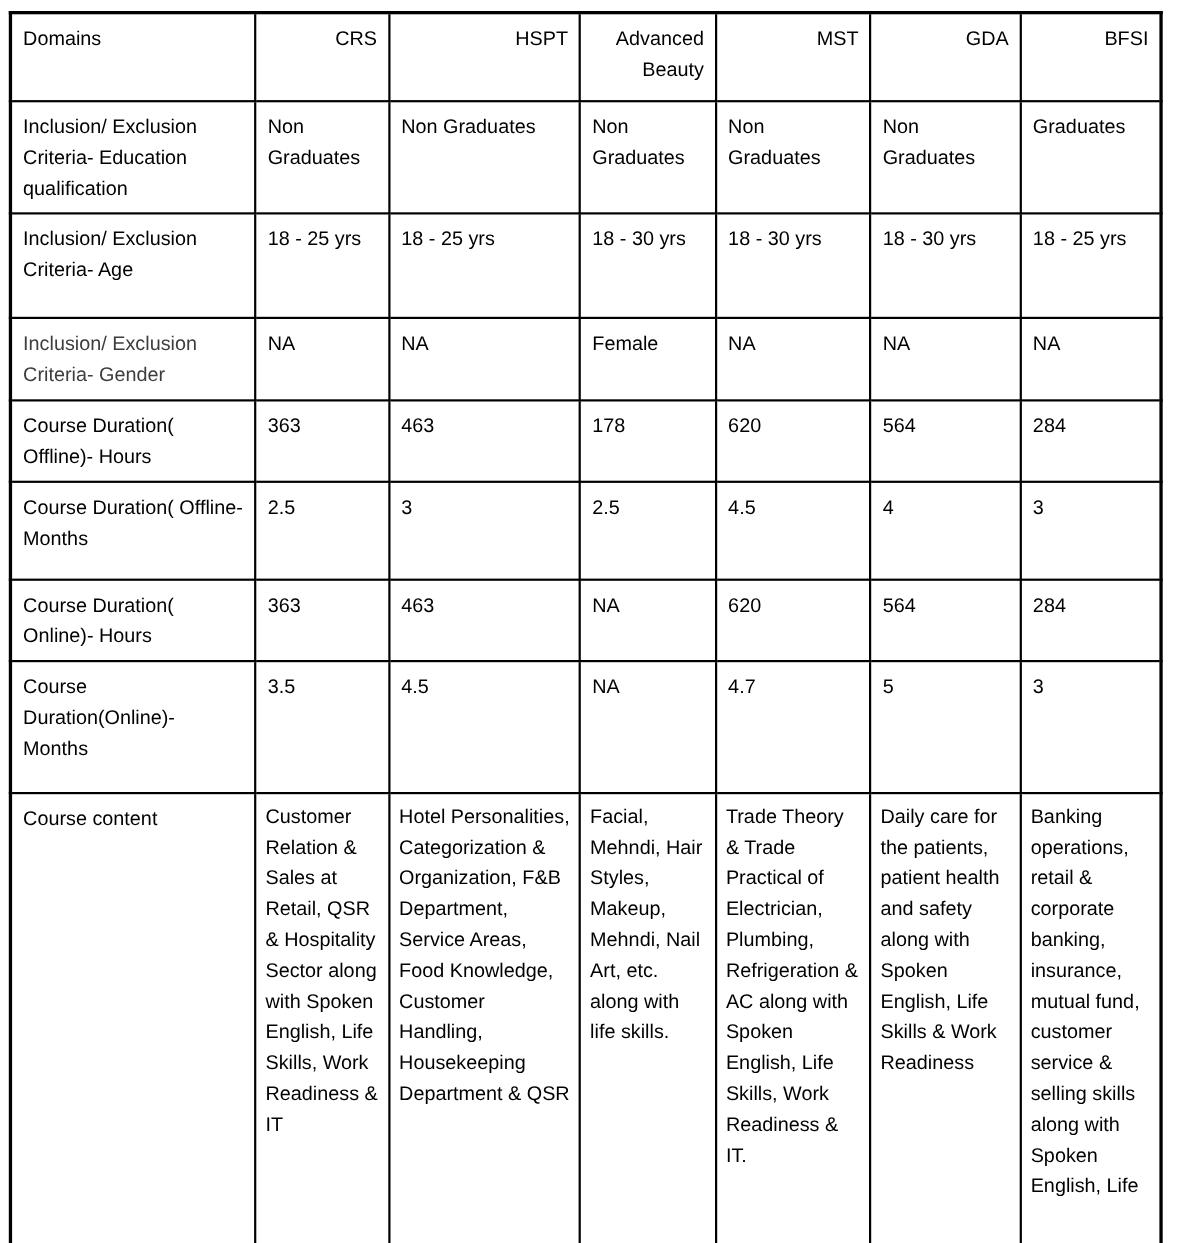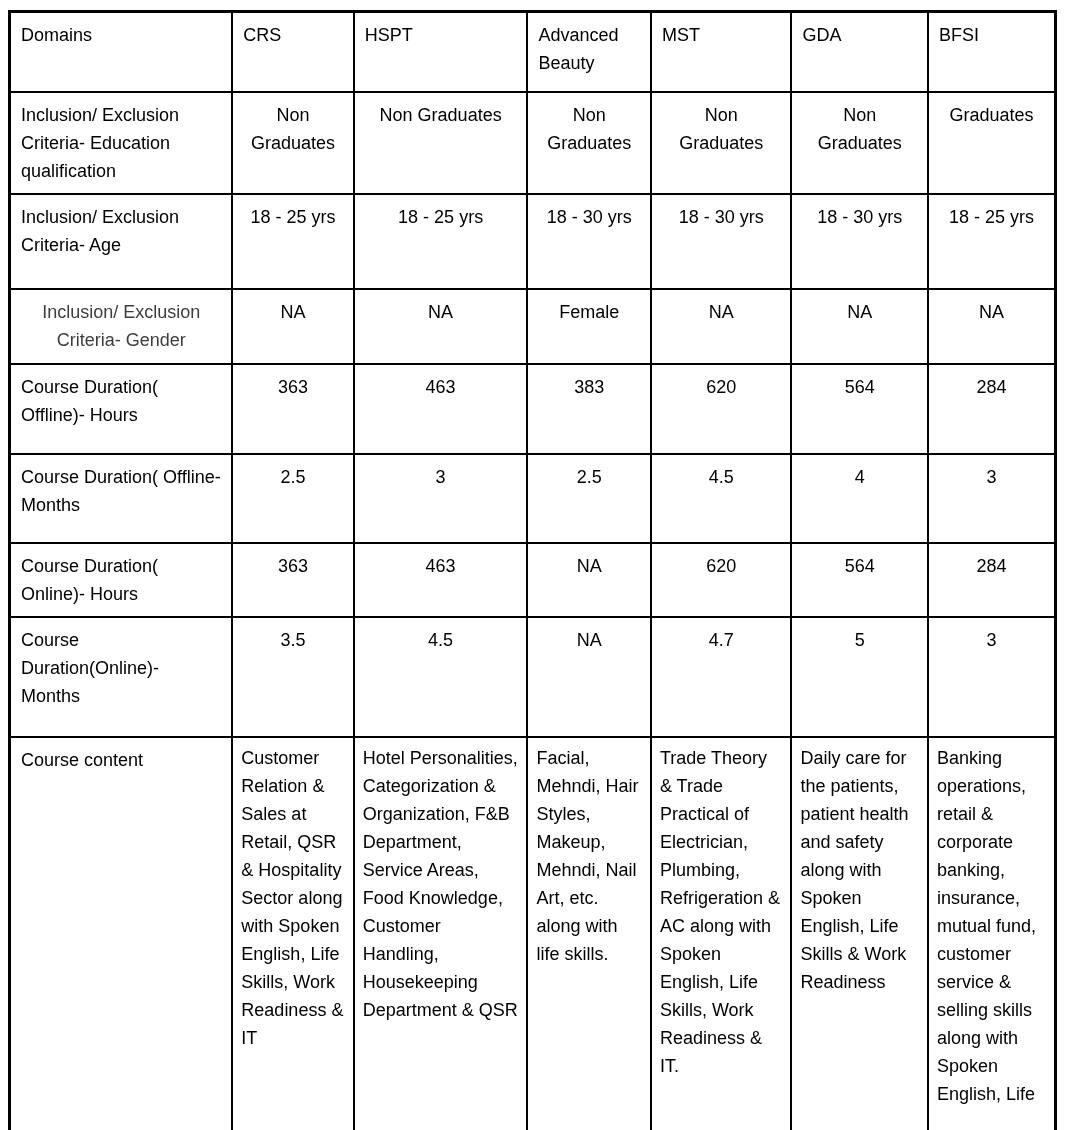--- a/index.html
+++ b/index.html
@@ -27,36 +27,36 @@
   }
   th, td {
     border: 2px solid var(--border, #000000);
     vertical-align: top;
     padding: 8px 10px;
     font-size: 18px;
     font-weight: 400;
     line-height: 28px;
     overflow-wrap: break-word;
   }
-  thead th { text-align: left; }
+  thead th { text-align: right; }
   thead th.label-col { text-align: left; }
   thead tr { height: 80px; }
-  td { text-align: center; }
+  td { }
   td.row-label { text-align: left; }
   tr.content-row td {
     text-align: left;
     padding: 6px 8px;
   }
   tr.content-row td.row-label {
     padding: 8px 10px;
   }
   tbody tr:nth-child(1) { height: 86px; }
   tbody tr:nth-child(2) { height: 95px; margin-top: 12px; }
   tbody tr:nth-child(3) { height: 75px; }
-  tbody tr:nth-child(4) { height: 90px; }
+  tbody tr:nth-child(4) { height: 74px; }
   tbody tr:nth-child(5) { height: 89px; }
   tbody tr:nth-child(6) { height: 62px; }
   tbody tr:nth-child(7) { height: 120px; }
   tbody tr:nth-child(8) { height: 414px; }
 </style>
 </head>
 <body>
 
 <div class="page">
   <table class="domains-table">
@@ -93,33 +93,33 @@
         <tr>
           <td class="row-label">Inclusion/ Exclusion Criteria- Age</td>
           <td>18 - 25 yrs</td>
           <td>18 - 25 yrs</td>
           <td>18 - 30 yrs</td>
           <td>18 - 30 yrs</td>
           <td>18 - 30 yrs</td>
           <td>18 - 25 yrs</td>
         </tr>
         <tr>
-          <td class="row-label" style="color: rgb(61, 61, 61); text-align: center;">Inclusion/ Exclusion Criteria- Gender</td>
+          <td class="row-label" style="color: rgb(61, 61, 61);">Inclusion/ Exclusion Criteria- Gender</td>
           <td>NA</td>
           <td>NA</td>
           <td>Female</td>
           <td>NA</td>
           <td>NA</td>
           <td>NA</td>
         </tr>
         <tr>
           <td class="row-label">Course Duration( Offline)- Hours</td>
           <td>363</td>
           <td>463</td>
-          <td>383</td>
+          <td>178</td>
           <td>620</td>
           <td>564</td>
           <td>284</td>
         </tr>
         <tr>
           <td class="row-label">Course Duration( Offline- Months</td>
           <td>2.5</td>
           <td>3</td>
           <td>2.5</td>
           <td>4.5</td>

